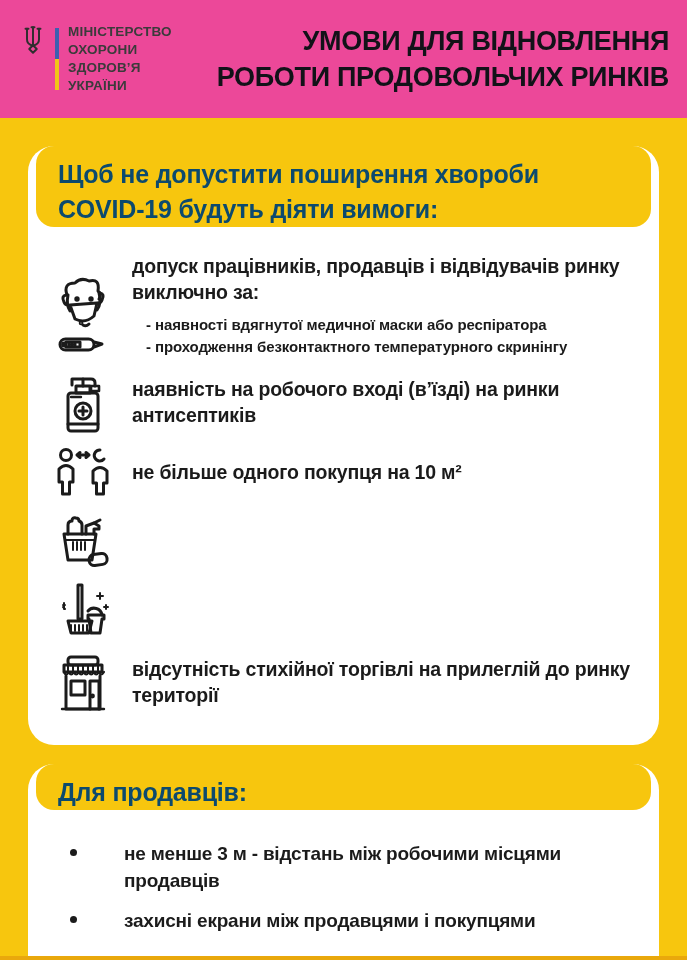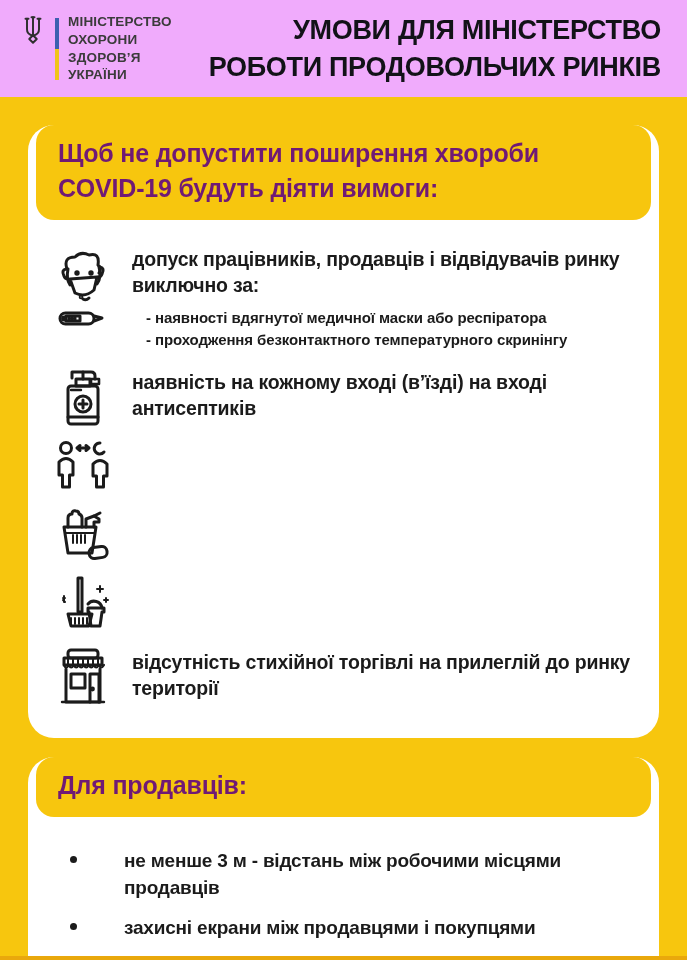--- a/index.html
+++ b/index.html
@@ -7,26 +7,26 @@
   body {
     height:960px;
     background:#F7C60E;
     font-family:"Liberation Sans", sans-serif;
     color:#1b1b1b;
     overflow:hidden;
     position:relative;
   }
   
   .header {
-    background:#f0abfc;
-    height:97px;
+    background:#ec4899;
+    height:118px;
     display:flex;
     align-items:center;
     justify-content:space-between;
-    padding:0 26px 0 20px;
+    padding:0 18px 0 20px;
   }
   .logo { display:flex; align-items:center; gap:9px; }
   .trident { width:26px; height:30px; flex:none; align-self:flex-start; margin-top:2px; }
   .logo-bar {
     width:4px; height:62px; flex:none;
     background:linear-gradient(to bottom,#3D5FB0 0 50%, #F0C419 50% 100%);
   }
   .logo-text {
     font-size:13.5px; font-weight:700; line-height:1.32;
     letter-spacing:.2px; color:#3b3b3b; white-space:pre-line;
@@ -41,28 +41,28 @@
   .card {
     background:#ffffff;
     border-radius:26px;
     margin-bottom:19px;
     padding-bottom:14px;
   }
   .card-band {
     background:#F7C60E;
     border-radius:18px;
     margin:8px;
-    padding:11px 22px 14px;
+    padding:11px 22px 0;
     font-size:25px; font-weight:800; line-height:1.4;
-    color:#701a75; white-space:pre-line; letter-spacing:-0.2px;
+    color:#0c4a6e; white-space:pre-line; letter-spacing:-0.2px;
   }
   
   .req-list { padding:6px 14px 6px 26px; }
   .req-item { display:flex; align-items:center; gap:20px; margin:13px 0; }
-  .req-item.top { align-items:flex-start; }
+  .req-item.top { align-items:flex-end; }
   .req-icon { width:58px; flex:none; display:flex; justify-content:center; }
   .req-icon svg { display:block; }
   .req-text {
     font-size:19.5px; font-weight:700; line-height:1.33;
     white-space:pre-line; letter-spacing:-0.2px;
   }
   .req-sub {
     font-size:15px; font-weight:700; line-height:1.5;
     white-space:pre-line; padding-left:14px; margin-top:8px;
     letter-spacing:-0.1px;
@@ -97,21 +97,21 @@
         <path d="M6 5 h4 M14 3 h4 M22 5 h4"></path>
         <path d="M16 27 l-5 5 5 5 5 -5 z"></path>
       </g>
     </svg>
     <div class="logo-bar"></div>
     <div class="logo-text">МІНІСТЕРСТВО
 ОХОРОНИ
 ЗДОРОВ’Я
 УКРАЇНИ</div>
   </div>
-  <div class="header-title">УМОВИ ДЛЯ МІНІСТЕРСТВО
+  <div class="header-title">УМОВИ ДЛЯ ВІДНОВЛЕННЯ
 РОБОТИ ПРОДОВОЛЬЧИХ РИНКІВ</div>
 </div>
 
 <div class="main">
 
   <div class="card">
     <div class="card-band">Щоб не допустити поширення хвороби
 COVID-19 будуть діяти вимоги:</div>
     <div class="req-list">
 
@@ -156,36 +156,37 @@
               <path d="M33 14 h8 v5 h-8 z" stroke-width="2.6"></path>
               <rect x="18" y="14" width="14" height="7"></rect>
               <rect x="10" y="21" width="30" height="38" rx="3"></rect>
               <circle cx="25" cy="39" r="8"></circle>
               <path d="M25 35 v8 M21 39 h8"></path>
               <path d="M10 52 h30"></path>
               <path d="M13 25 h10" stroke-width="2.4"></path>
             </g>
           </svg>
         </div>
-        <div class="req-text">наявність на кожному вході (в’їзді) на вході
+        <div class="req-text">наявність на робочого вході (в’їзді) на ринки
 антисептиків</div>
       </div>
 
       <div class="req-item">
         <div class="req-icon">
           <svg width="56" height="52" viewBox="0 0 56 52">
             <g class="ic" stroke-width="2.8">
               <circle cx="11" cy="8" r="5.5"></circle>
               <path d="M45 3 a5.5 5.5 0 1 0 4 9"></path>
               <path d="M4 22 q7 -7 14 0 l0 13 h-3.5 l0 12 h-7 l0 -12 h-3.5 z"></path>
               <path d="M38 24 q7 -7 14 0 l0 12 h-3.5 l0 11 h-7 l0 -11 h-3.5 z"></path>
               <path d="M22 8 h12 M22 8 l3 -2.5 M22 8 l3 2.5 M34 8 l-3 -2.5 M34 8 l-3 2.5"></path>
             </g>
           </svg>
         </div>
+        <div class="req-text">не більше одного покупця на 10 м²</div>
       </div>
 
       <div class="req-item">
         <div class="req-icon">
           <svg width="54" height="56" viewBox="0 0 54 56">
             <g class="ic" stroke-width="2.8">
               <path d="M12 22 v-9 q0 -4 4 -4 q0 -4 4 -3 q3 0 3 3 q3 1 3 4 v9"></path>
               <path d="M30 22 v-8 l8 -3 5 3 v3 h-5 v5"></path>
               <path d="M38 11 l6 -3"></path>
               <path d="M8 22 h32 l-4 26 h-24 z"></path>

